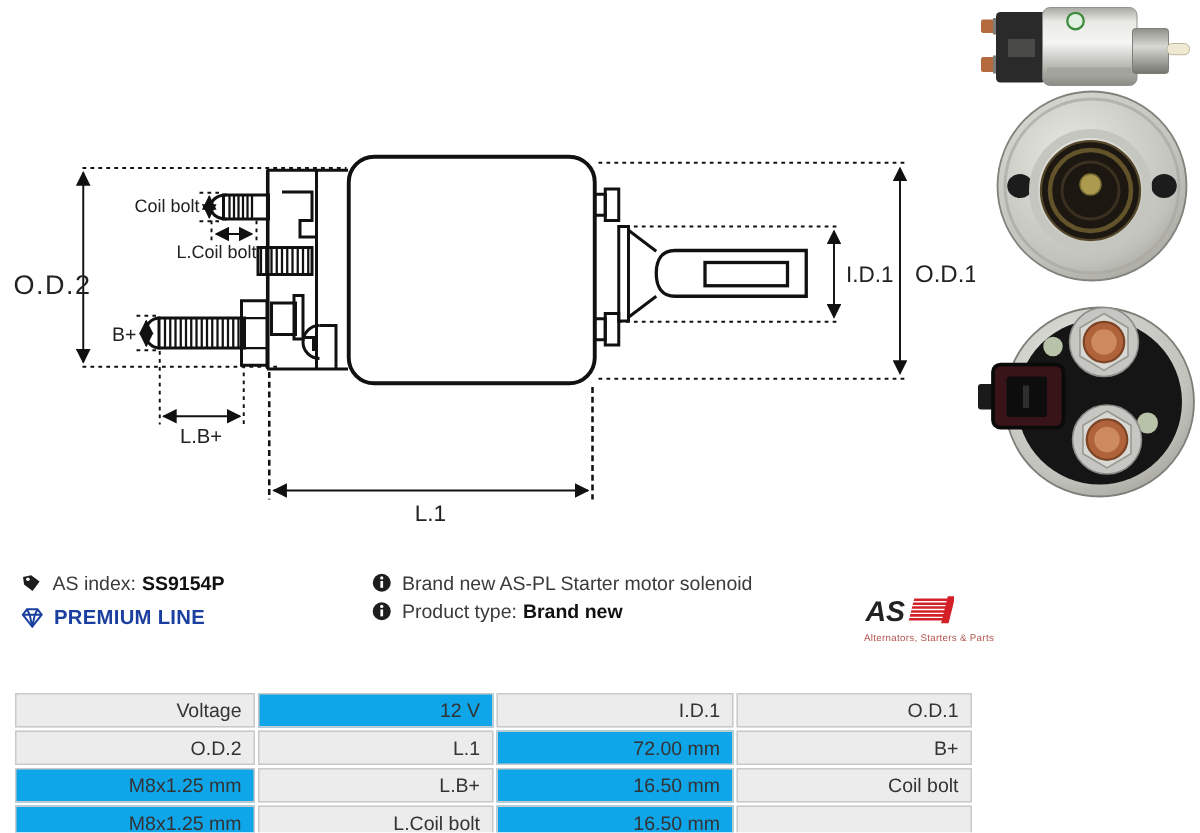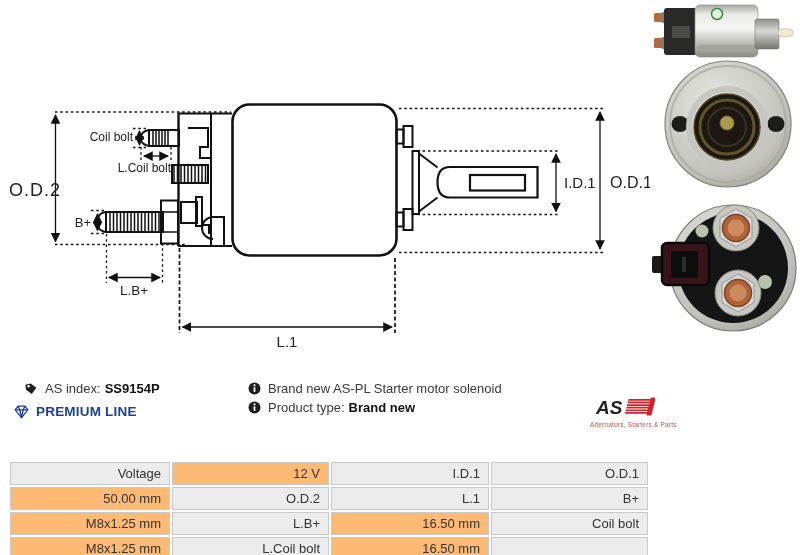--- a/index.html
+++ b/index.html
@@ -4,28 +4,28 @@
 <style>
   html,body{margin:0;padding:0;background:#fff;}
   .page{position:relative;width:800px;height:555px;background:#fff;overflow:hidden;
         font-family:"Liberation Sans",sans-serif;}
   svg text{font-family:"Liberation Sans",sans-serif;fill:#222;}
   .info-item{position:absolute;display:flex;align-items:center;gap:7px;
              font-size:13px;color:#3a3a3a;white-space:nowrap;}
   .info-item b{color:#111;}
   .premium{color:#1a3f9f;font-weight:bold;font-size:13.5px;letter-spacing:.2px;}
   .lbl{margin-right:4px;}
-  .logo-wrap{position:absolute;left:590px;top:397px;width:70px;text-align:center;}
+  .logo-wrap{position:absolute;left:576px;top:397px;width:70px;text-align:left;}
   .logo-caption{font-size:6.5px;color:#b0544e;margin-top:-2px;letter-spacing:.2px;white-space:nowrap;}
   .spec-table{position:absolute;left:10px;top:430px;display:grid;
               grid-template-columns:160px 157px 158px 157px;gap:2px;margin-top:32px;}
   .cell{height:21px;line-height:21px;border:1px solid #c9c9c9;font-size:13px;
         text-align:right;padding-right:8px;color:#333;}
   .cell.lab{background:#ececec;}
-  .cell.val{background:#fdba74;}
+  .cell.val{background:#0ea5e9;}
 </style>
 </head>
 <body>
 
 <div class="page">
 
   <svg class="diagram-svg" style="position:absolute;left:0;top:0;" width="650" height="372" viewBox="0 0 650 372">
     <defs>
       <marker id="ah" viewBox="0 0 10 10" refX="9" refY="5" markerWidth="7.5" markerHeight="7.5" orient="auto-start-reverse">
           <path d="M0,0 L10,5 L0,10 z" fill="#111"></path>
@@ -168,21 +168,21 @@
       <polygon points="88,274 104,283.5 104,302.5 88,312 72,302.5 72,283.5" fill="#d8d8d4" stroke="#97978f" stroke-width="1"></polygon>
       <circle cx="88" cy="293" r="13.5" fill="#b0623a" stroke="#7e4426" stroke-width="1.5"></circle>
       <circle cx="88" cy="293" r="8.5" fill="#cd8a5e"></circle>
       <rect x="2" y="256" width="13" height="17" rx="2" fill="#1a1a1a"></rect>
       <rect x="12" y="243" width="47" height="42" rx="5" fill="#381418" stroke="#0a0a0a" stroke-width="2.5"></rect>
       <rect x="21" y="251" width="27" height="27" rx="2" fill="#0d0d0d"></rect>
       <rect x="32" y="257" width="4" height="15" fill="#2e2e2e"></rect>
     </g>
   </svg>
 
-  <div class="info-item" style="left:24px;top:381px;">
+  <div class="info-item" style="left:14px;top:381px;">
     <svg width="14" height="14" viewBox="0 0 14 14">
       <path d="M7.5,1.5 L12.5,6.5 L7,12 L2,7 L2,2 Z" fill="#1d1d1d" transform="rotate(-8 7 7)"></path>
       <circle cx="4.6" cy="4.2" r="1.2" fill="#fff"></circle>
     </svg>
     <span><span class="lbl">AS index:</span><b>SS9154P</b></span>
   </div>
 
   <div class="info-item" style="left:14px;top:404px;">
     <svg width="15" height="14" viewBox="0 0 15 14">
       <g fill="none" stroke="#1a3f9f" stroke-width="1.3">
@@ -227,24 +227,24 @@
     </svg>
     <div class="logo-caption">Alternators, Starters &amp; Parts</div>
   </div>
 
   <div class="spec-table">
     <div class="cell lab">Voltage</div>
     <div class="cell val">12 V</div>
     <div class="cell lab">I.D.1</div>
 
     <div class="cell lab">O.D.1</div>
-    <div class="cell val">50.00 mm</div>
     <div class="cell lab">O.D.2</div>
 
     <div class="cell lab">L.1</div>
+    <div class="cell val">72.00 mm</div>
     <div class="cell lab">B+</div>
     <div class="cell val">M8x1.25 mm</div>
 
     <div class="cell lab">L.B+</div>
     <div class="cell val">16.50 mm</div>
     <div class="cell lab">Coil bolt</div>
     <div class="cell val">M8x1.25 mm</div>
 
     <div class="cell lab">L.Coil bolt</div>
     <div class="cell val">16.50 mm</div>

